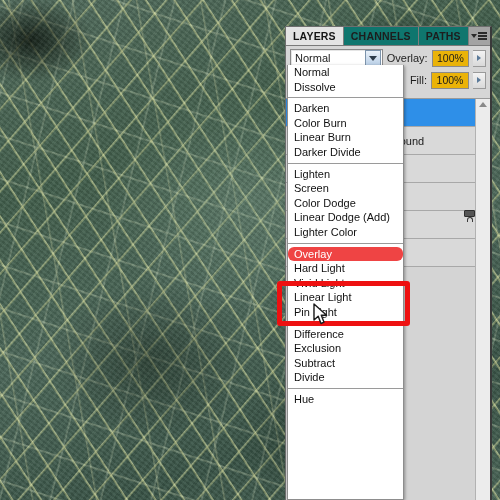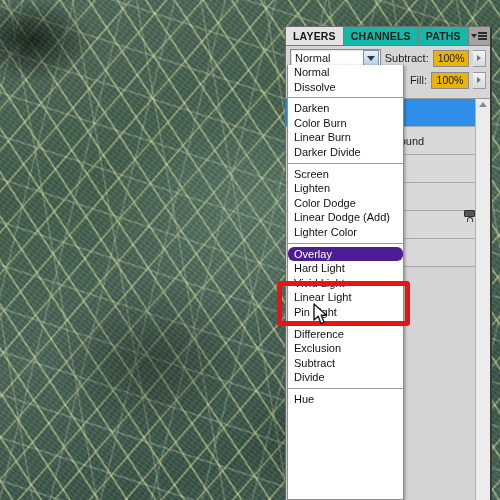--- a/index.html
+++ b/index.html
@@ -68,21 +68,21 @@
     display: flex; align-items: stretch;
     height: 19px;
     background: #9c9c9c;
     border-bottom: 1px solid #7a7a7a;
   }
   .tab {
     display: flex; align-items: center; justify-content: center;
     padding: 0 7px; font-size: 10.5px; font-weight: bold;
     color: #1d1d1d; letter-spacing: .2px;
     border-right: 1px solid #7d7d7d;
-    background: #14b8a6;
+    background: #0f766e;
   }
   .tab.active { background: #e4e4e4; color: #141414; }
   .tabfill { flex: 1; background: #a3a3a3; }
   .panel-menu {
     width: 22px; display: flex; align-items: center; justify-content: center;
     gap: 1px; background: #a3a3a3;
   }
   .pm-caret {
     width: 0; height: 0; border-left: 3px solid transparent;
     border-right: 3px solid transparent; border-top: 4px solid #2a2a2a;
@@ -174,21 +174,21 @@
     background: #ffffff; border: 1px solid #8d8d8d;
     border-top: none;
     box-shadow: 1px 1px 3px rgba(0,0,0,.35);
     overflow: hidden; z-index: 30;
     font-size: 11px; color: #111;
   }
   .dd-item {
     height: 14.6px; line-height: 14.6px; padding-left: 6px;
     white-space: nowrap; color: #111;
   }
-  .dd-item.highlight { background: #4c1d95; color: #ffffff; border-radius: 6px; }
+  .dd-item.highlight { background: #ef4444; color: #ffffff; border-radius: 6px; }
   .dd-sep {
     height: 1px; margin: 3px 0 3px 0; background: #9a9a9a;
   }
 
   
   #red-box {
     position: absolute; left: 277px; top: 281px;
     width: 133px; height: 45px;
     border: 5px solid #ee1111; border-radius: 3px;
     z-index: 50; pointer-events: none;
@@ -227,21 +227,21 @@
       </div>
     </div>
 
     <div class="ctl-row">
       <div class="blend-select">
         <span class="val">Normal</span>
         <span class="blend-arrow">
             <i></i>
           </span>
       </div>
-      <span class="lbl">Subtract:</span>
+      <span class="lbl">Overlay:</span>
       <span class="numbox">100%</span>
       <span class="spin">
           <i></i>
         </span>
     </div>
 
     <div class="ctl-row fill-row">
       <span class="lbl">Fill:</span>
       <span class="numbox">100%</span>
       <span class="spin">
@@ -278,22 +278,22 @@
 
   <div id="blend-dropdown">
       <div class="dd-item">Normal</div>
       <div class="dd-item">Dissolve</div>
       <div class="dd-sep"></div>
       <div class="dd-item">Darken</div>
       <div class="dd-item">Color Burn</div>
       <div class="dd-item">Linear Burn</div>
       <div class="dd-item">Darker Divide</div>
       <div class="dd-sep"></div>
+      <div class="dd-item">Lighten</div>
       <div class="dd-item">Screen</div>
-      <div class="dd-item">Lighten</div>
       <div class="dd-item">Color Dodge</div>
       <div class="dd-item">Linear Dodge (Add)</div>
       <div class="dd-item">Lighter Color</div>
       <div class="dd-sep"></div>
       <div class="dd-item highlight">Overlay</div>
       <div class="dd-item">Hard Light</div>
       <div class="dd-item">Vivid Light</div>
       <div class="dd-item">Linear Light</div>
       <div class="dd-item">Pin Light</div>
       <div class="dd-sep"></div>

